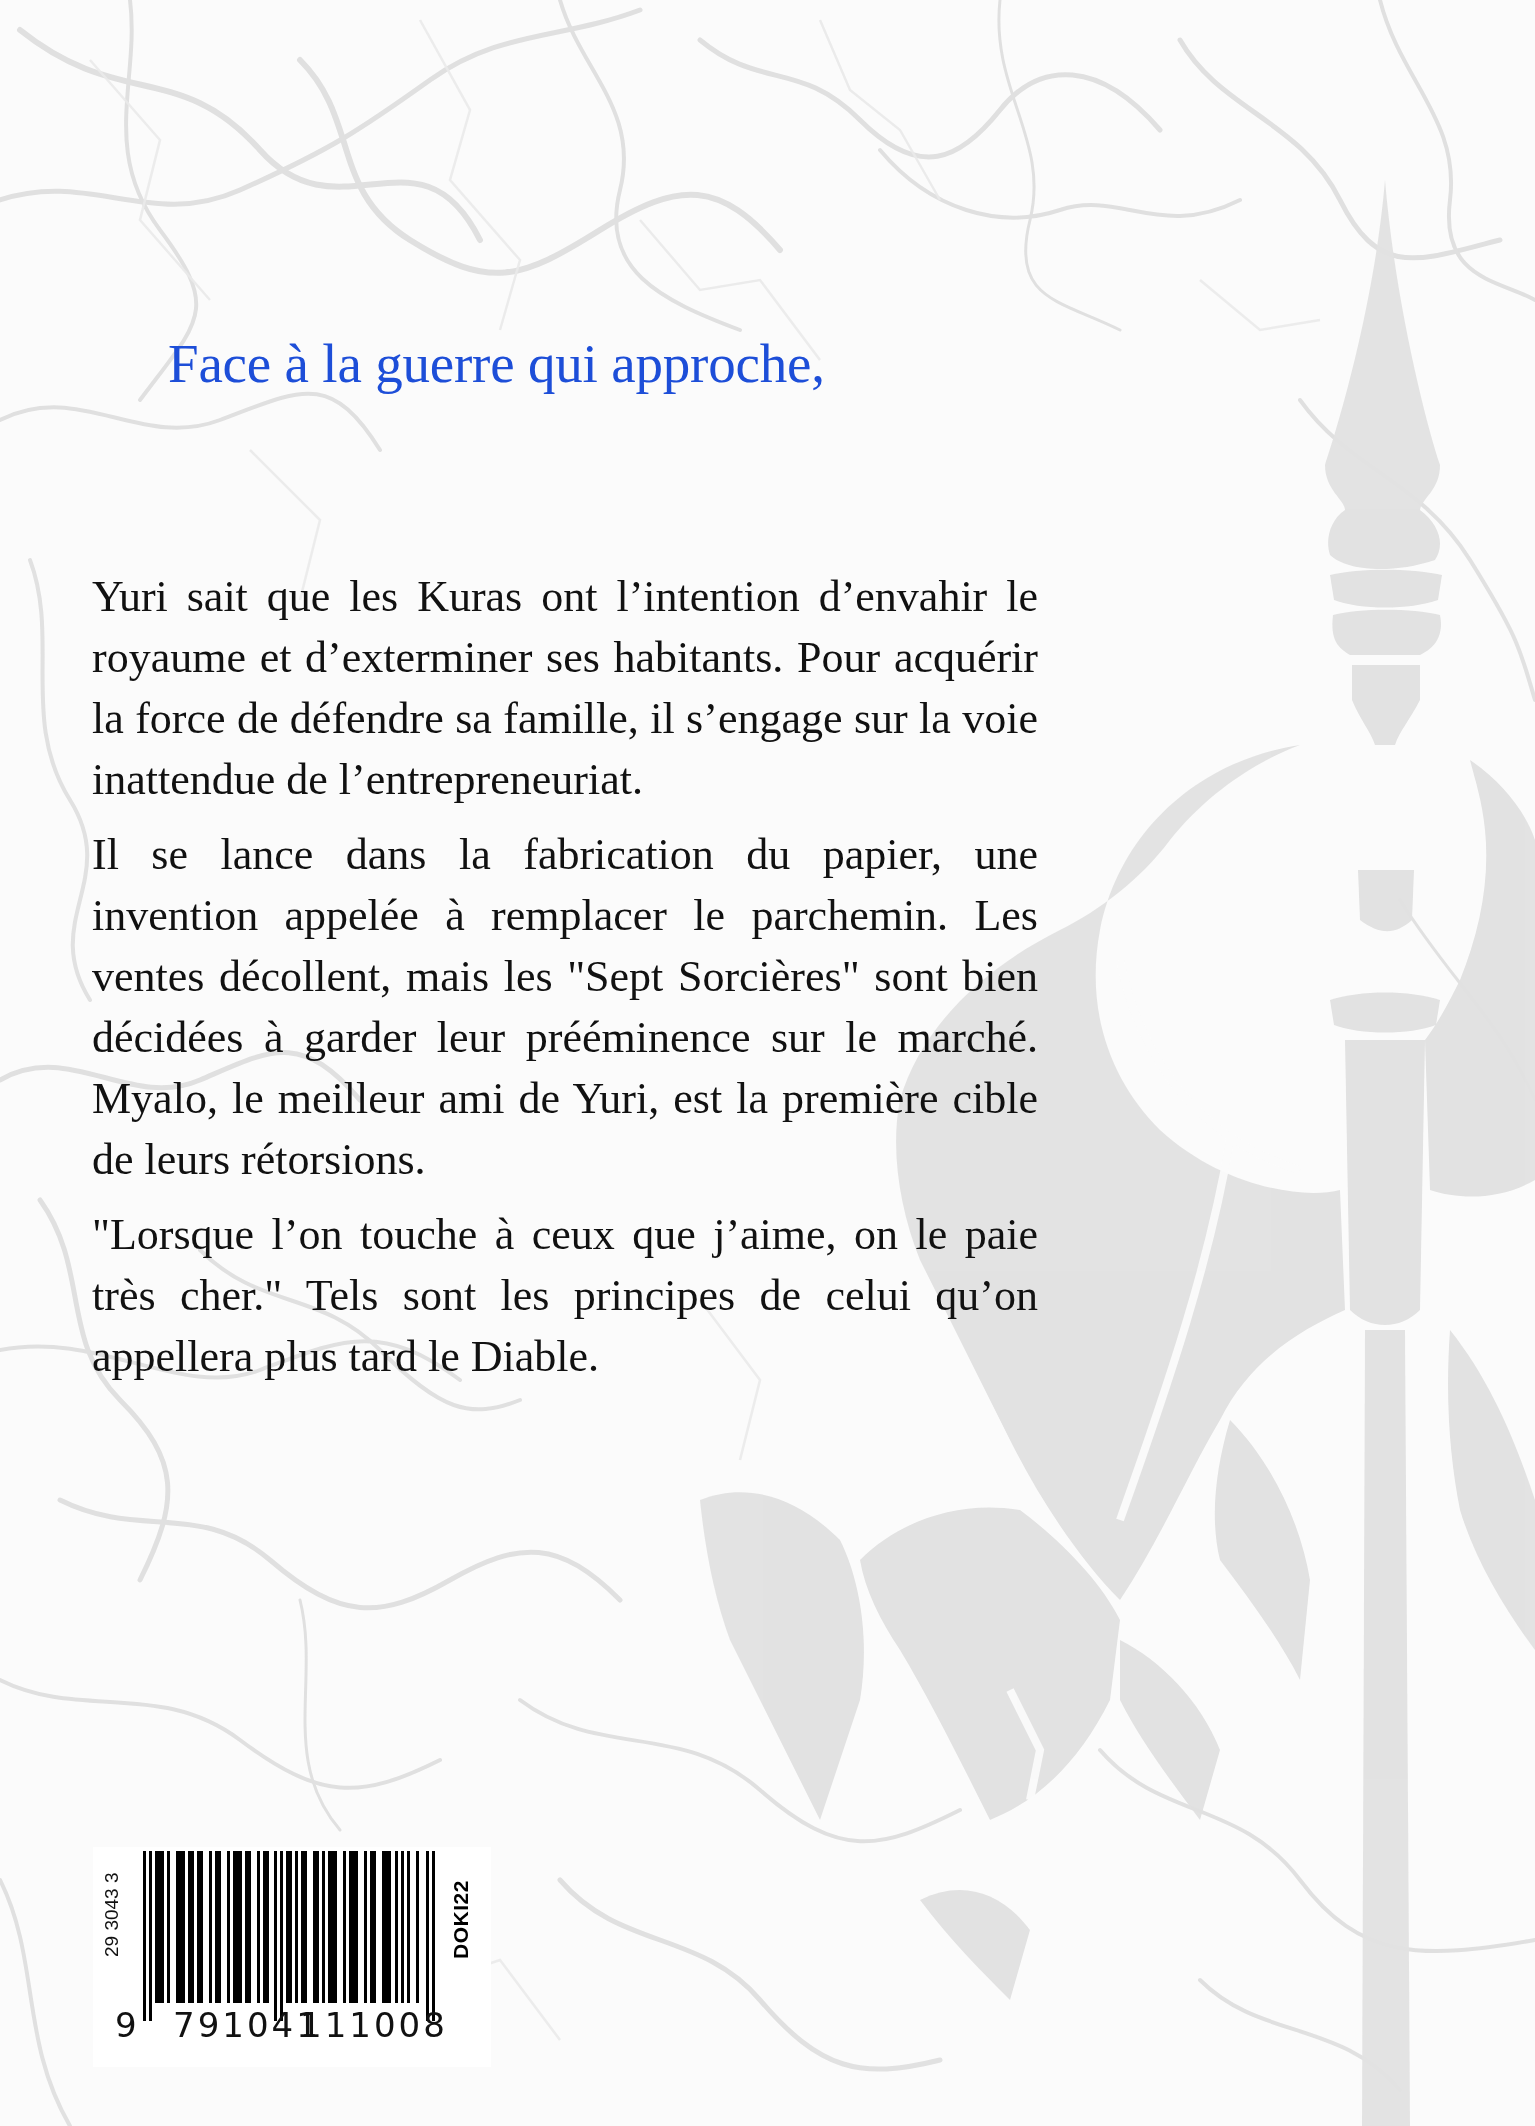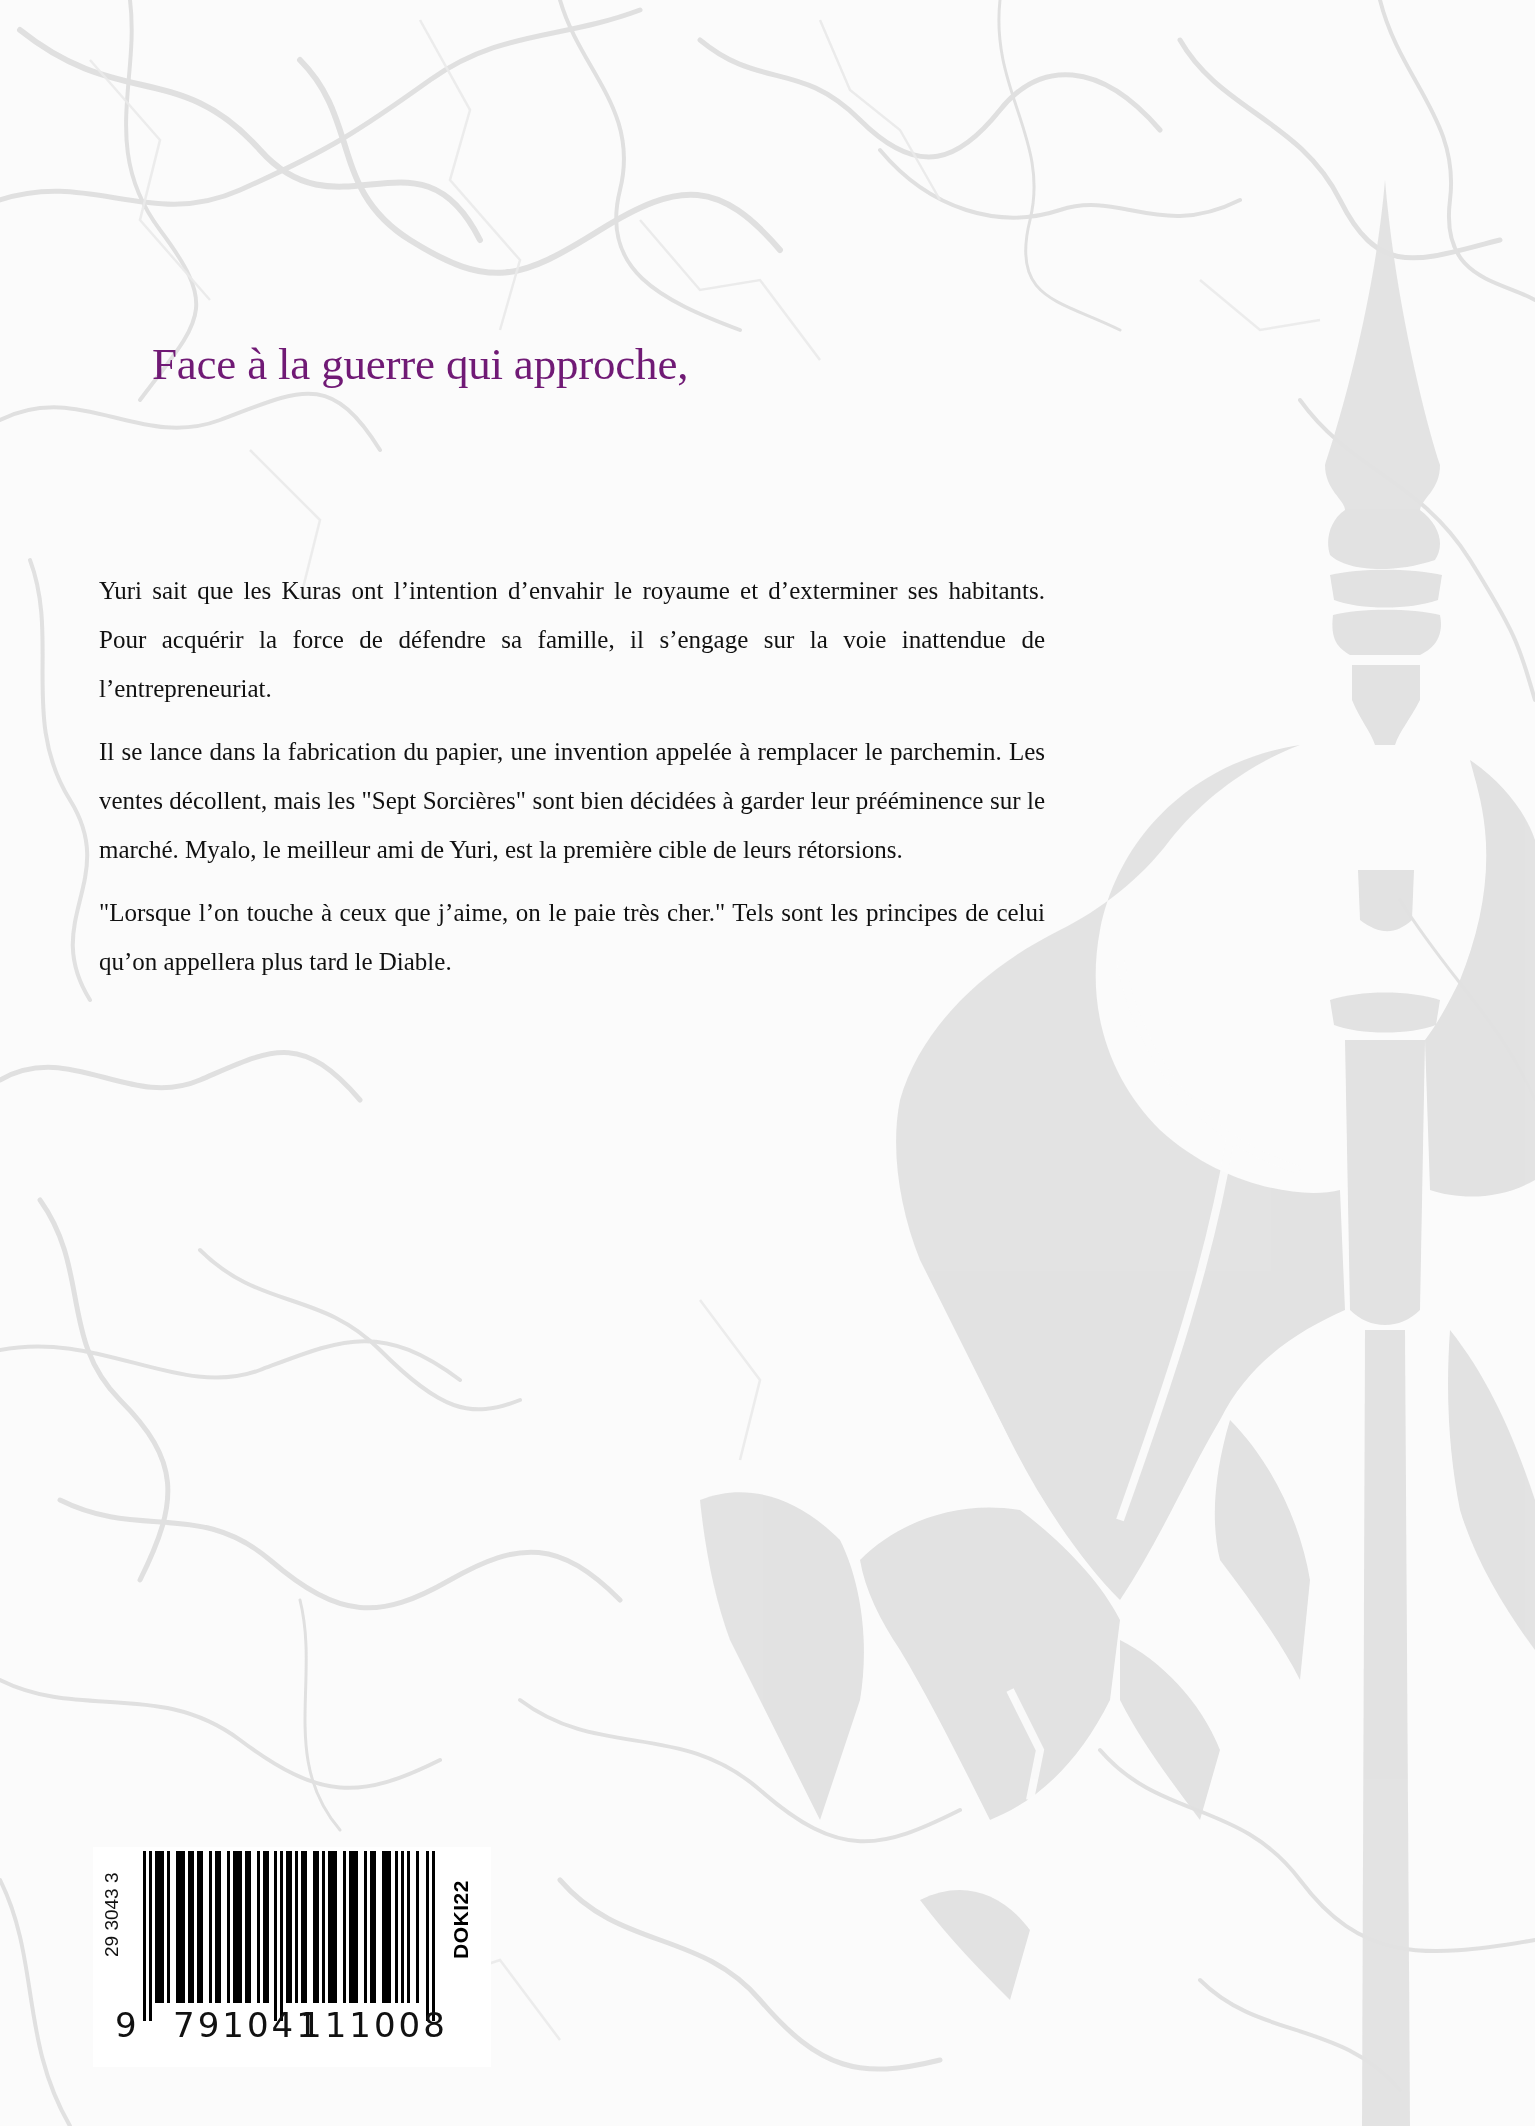--- a/index.html
+++ b/index.html
@@ -6,31 +6,31 @@
   body {
     width: 1535px; height: 2126px; position: relative; overflow: hidden;
     background: #fbfbfb;
     font-family: "Liberation Serif", "DejaVu Serif", serif;
   }
   .marble { position: absolute; inset: 0; z-index: 0; }
   .emblem { position: absolute; inset: 0; z-index: 1; }
   .content { position: absolute; z-index: 2; }
 
   .tagline {
-    left: 152px; top: 338px; width: 900px;
-    color: #701a75;
-    font-size: 45px; line-height: 52px;
+    left: 168px; top: 338px; width: 900px;
+    color: #1d4ed8;
+    font-size: 55px; line-height: 52px;
     letter-spacing: -0.2px;
   }
   .tagline .line { display: block; white-space: nowrap; }
 
   .blurb {
-    left: 99px; top: 566px; width: 946px;
+    left: 92px; top: 566px; width: 946px;
     color: #111;
-    font-size: 25px; line-height: 49px;
+    font-size: 44px; line-height: 61px;
     text-align: justify;
   }
   .blurb p { margin: 0 0 14px 0; }
 
   .barcode-box {
     left: 93px; top: 1847px; width: 398px; height: 220px;
     background: #ffffff;
   }
   .bars {
     position: absolute; left: 50px; top: 4px; width: 295px; height: 170px;

